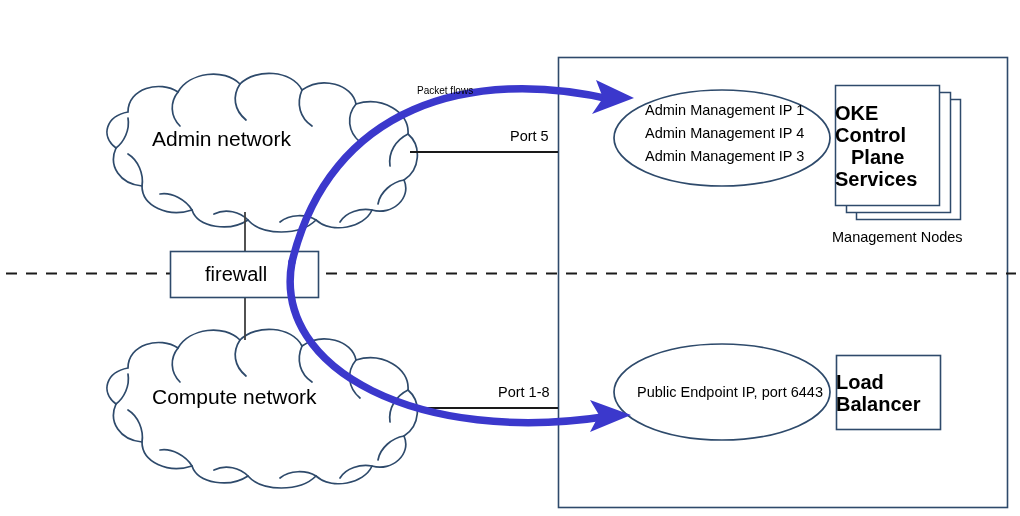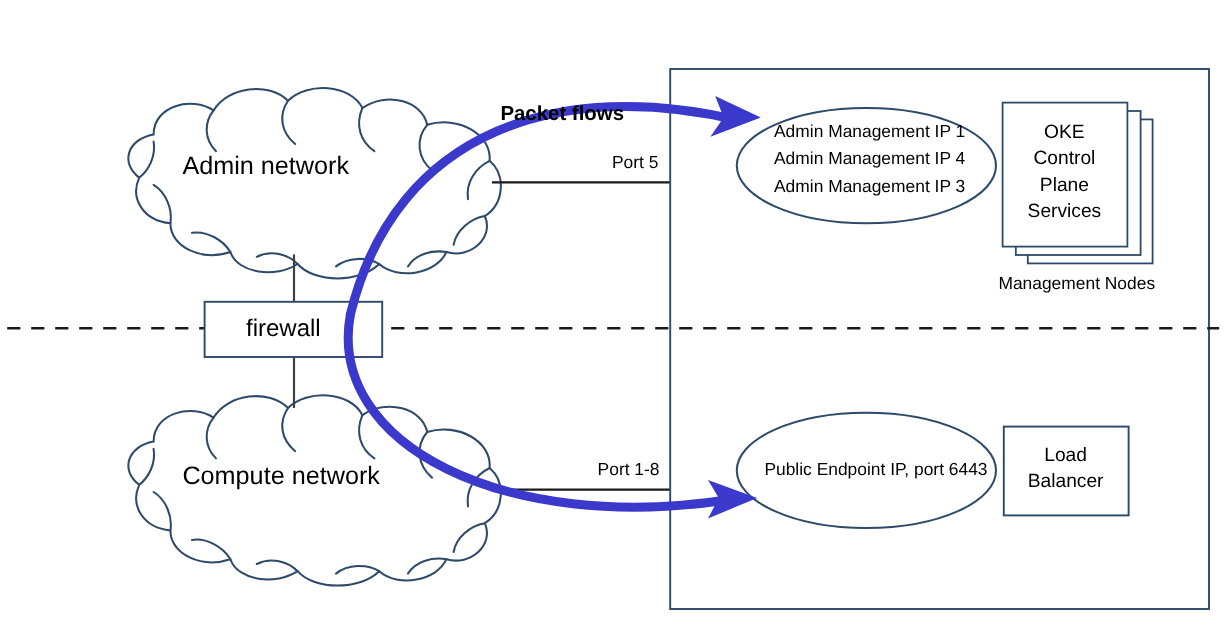--- a/index.html
+++ b/index.html
@@ -38,30 +38,30 @@
   .lbl-cloud {
     font-size: 21px;
   }
   .lbl-firewall {
     font-size: 20px;
   }
   .lbl-port {
     font-size: 14.5px;
   }
   .lbl-packet {
-    font-size: 17px;
-    font-weight: bold;
+    font-size: 10px;
   }
   .lbl-ip {
     font-size: 14.5px;
     text-align: left;
   }
   .lbl-box {
-    font-size: 16px;
-    text-align: center;
+    font-size: 20px;
+    text-align: left;
+    font-weight: bold;
   }
   .lbl-caption {
     font-size: 14.5px;
   }
   .lbl-endpoint {
     font-size: 14.5px;
   }
 </style>
 </head>
 <body>
@@ -175,21 +175,21 @@
   <div class="lbl lbl-port" style="left:510px; top:128px;">Port 5</div>
 
   <div class="lbl lbl-port" style="left:498px; top:384px;">Port 1-8</div>
 
   <div class="lbl lbl-ip" style="left:645px; top:102px;text-align:right;">Admin Management IP 1</div>
   <div class="lbl lbl-ip" style="left:645px; top:125px;">Admin Management IP 4</div>
   <div class="lbl lbl-ip" style="left:645px; top:148px;">Admin Management IP 3</div>
 
   <div class="lbl lbl-box" style="left:835px; top:102px; width:104px;">OKE</div>
   <div class="lbl lbl-box" style="left:835px; top:124px; width:104px;">Control</div>
-  <div class="lbl lbl-box" style="left:835px; top:146px; width:104px;">Plane</div>
+  <div class="lbl lbl-box" style="left:835px; top:146px; width:104px;padding-left:16px;">Plane</div>
   <div class="lbl lbl-box" style="left:835px; top:168px; width:104px;">Services</div>
 
   <div class="lbl lbl-caption" style="left:832px; top:229px;">Management Nodes</div>
 
   <div class="lbl lbl-endpoint" style="left:637px; top:384px;">Public Endpoint IP, port 6443</div>
 
   <div class="lbl lbl-box" style="left:836px; top:371px; width:104px;">Load</div>
   <div class="lbl lbl-box" style="left:836px; top:393px; width:104px;">Balancer</div>
 
 </div>

